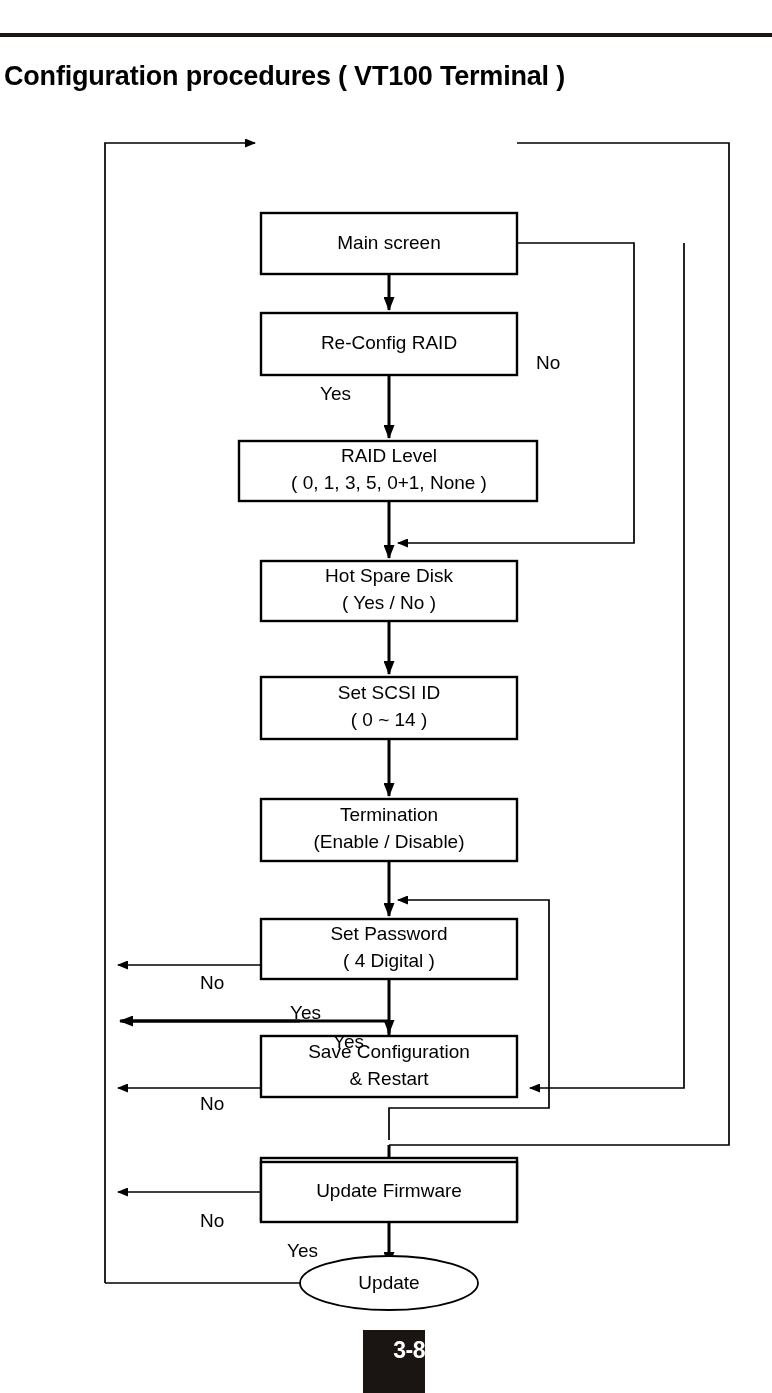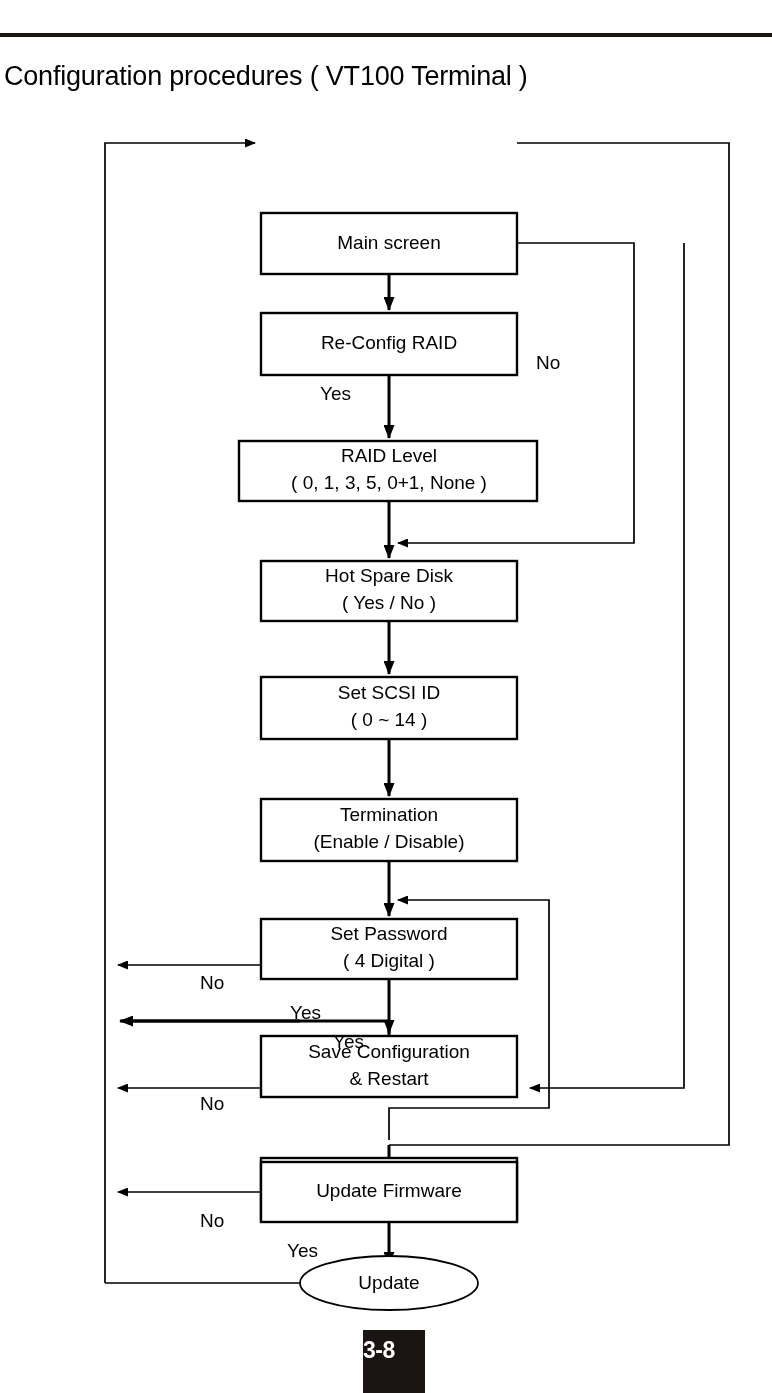--- a/index.html
+++ b/index.html
@@ -36,21 +36,21 @@
     top: 33px;
     width: 772px;
     height: 4px;
     background: #1a1512;
   }
   .page-title {
     position: absolute;
     left: 4px;
     top: 61px;
     font-size: 27px;
-    font-weight: normal;
+    font-weight: bold;
     letter-spacing: -0.2px;
     white-space: nowrap;
   }
   #flow {
     position: absolute;
     left: 0;
     top: 100px;
     width: 772px;
     height: 1230px;
   }
@@ -93,21 +93,21 @@
     top: 1330px;
     width: 62px;
     height: 63px;
     background: #1a1512;
   }
   .page-marker span {
     position: absolute;
     left: 0;
     top: 7px;
     width: 62px;
-    text-align: left;
+    text-align: right;
     font-size: 23px;
     font-weight: bold;
     color: #ffffff;
     letter-spacing: -0.5px;
   }
 </style>
 </head>
 <body>
 
 <div id="page">

